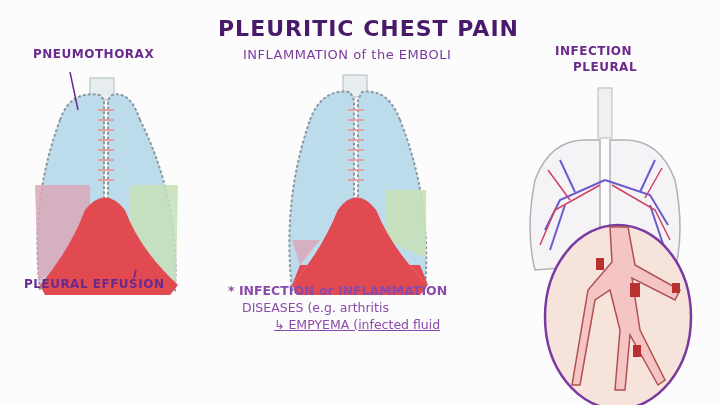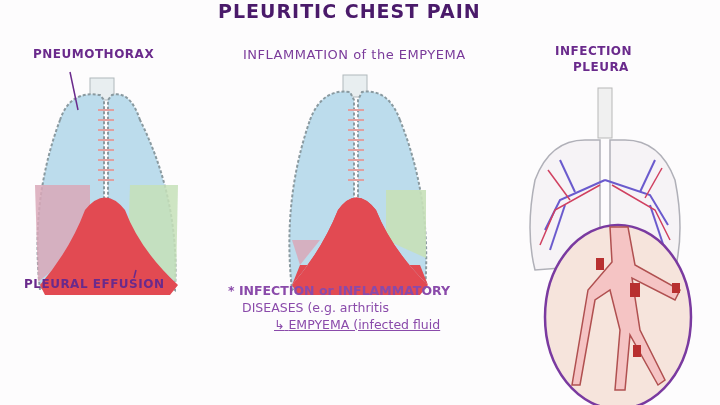--- a/index.html
+++ b/index.html
@@ -1,18 +1,18 @@
 <!DOCTYPE html>
 <html><head>
 <meta charset="utf-8">
 <style>
   html, body { margin: 0; padding: 0; }
   body { width: 720px; height: 405px; background: #fdfcfd; position: relative; overflow: hidden; font-family: "DejaVu Sans", sans-serif; }
   .txt { position: absolute; color: #6a2a8c; font-weight: bold; letter-spacing: 0.5px; white-space: nowrap; }
-  .title { left: 218px; top: 0; font-size: 19px; color: #4a1a6a; letter-spacing: 1px; }
+  .title { left: 218px; top: 16px; font-size: 22px; color: #4a1a6a; letter-spacing: 1px; }
   .subtitle { left: 243px; top: 47px; font-size: 13px; color: #7a3a9a; font-weight: normal; }
   .lbl { font-size: 12px; color: #6a2a8c; }
   .note { position: absolute; color: #8a4aaa; font-size: 12.5px; line-height: 17px; }
   svg { position: absolute; left: 0; top: 0; }
 </style>
 </head>
 <body>
 
 <svg width="720" height="405" viewBox="0 0 720 405">
 
@@ -80,31 +80,31 @@
       <path d="M610 227 L628 227 L635 265 L680 290 L675 300 L632 278 L640 330 L665 380 L658 385 L630 335 L625 390 L615 390 L620 330 L610 290 L595 300 L580 385 L572 385 L588 290 L612 262 Z"></path>
     </g>
     <rect x="596" y="258" width="8" height="12" fill="#b83030"></rect>
     <rect x="630" y="283" width="10" height="14" fill="#b83030"></rect>
     <rect x="672" y="283" width="8" height="10" fill="#b83030"></rect>
     <rect x="633" y="345" width="8" height="12" fill="#b83030"></rect>
   </g>
 </svg>
 
 <div class="txt title">PLEURITIC CHEST PAIN</div>
-<div class="txt subtitle">INFLAMMATION of the EMPYEMA</div>
+<div class="txt subtitle">INFLAMMATION of the EMBOLI</div>
 
 <div class="txt lbl" style="left:33px; top:47px;">PNEUMOTHORAX</div>
 <div class="txt lbl" style="left:24px; top:277px;">PLEURAL EFFUSION</div>
 
 <div class="txt lbl" style="left:555px; top:44px;">INFECTION</div>
-<div class="txt lbl" style="left:573px; top:60px;">PLEURA</div>
+<div class="txt lbl" style="left:573px; top:60px;">PLEURAL</div>
 
 <div class="note" style="left:228px; top:282px; width:260px;">
   <div style="font-weight:bold;">
     <span>*</span>
-    <span>INFECTION or INFLAMMATORY</span>
+    <span>INFECTION or INFLAMMATION</span>
   </div>
   <div style="padding-left:14px;">DISEASES (e.g. arthritis</div>
   <div style="padding-left:46px;text-decoration:underline;">
     <span>↳</span>
     <span>EMPYEMA (infected fluid</span>
   </div>
 </div>
 
 </body></html>

